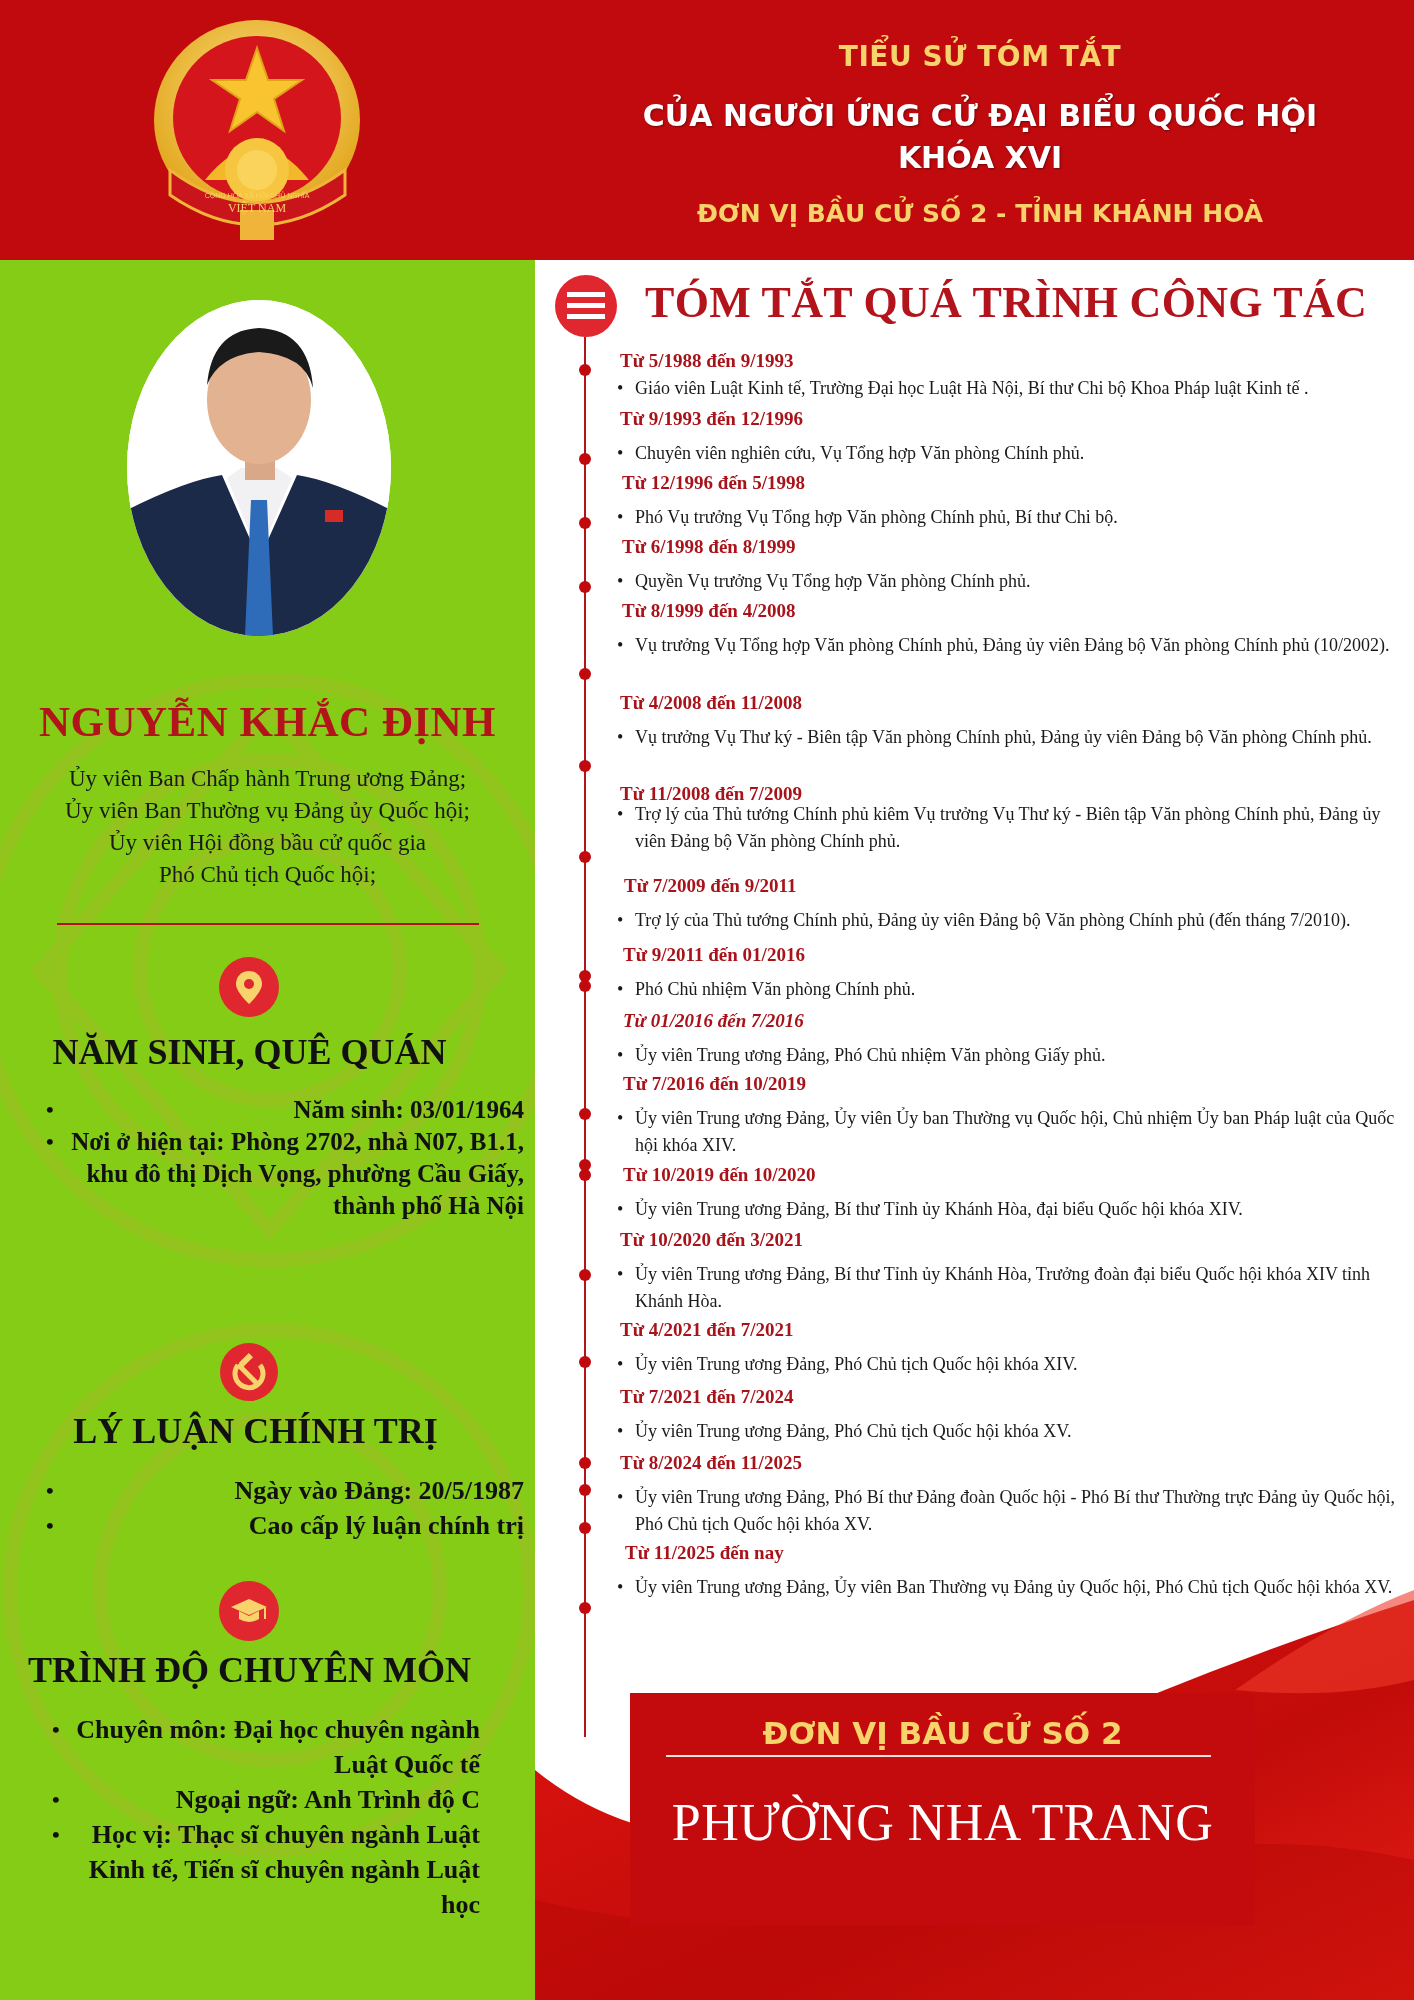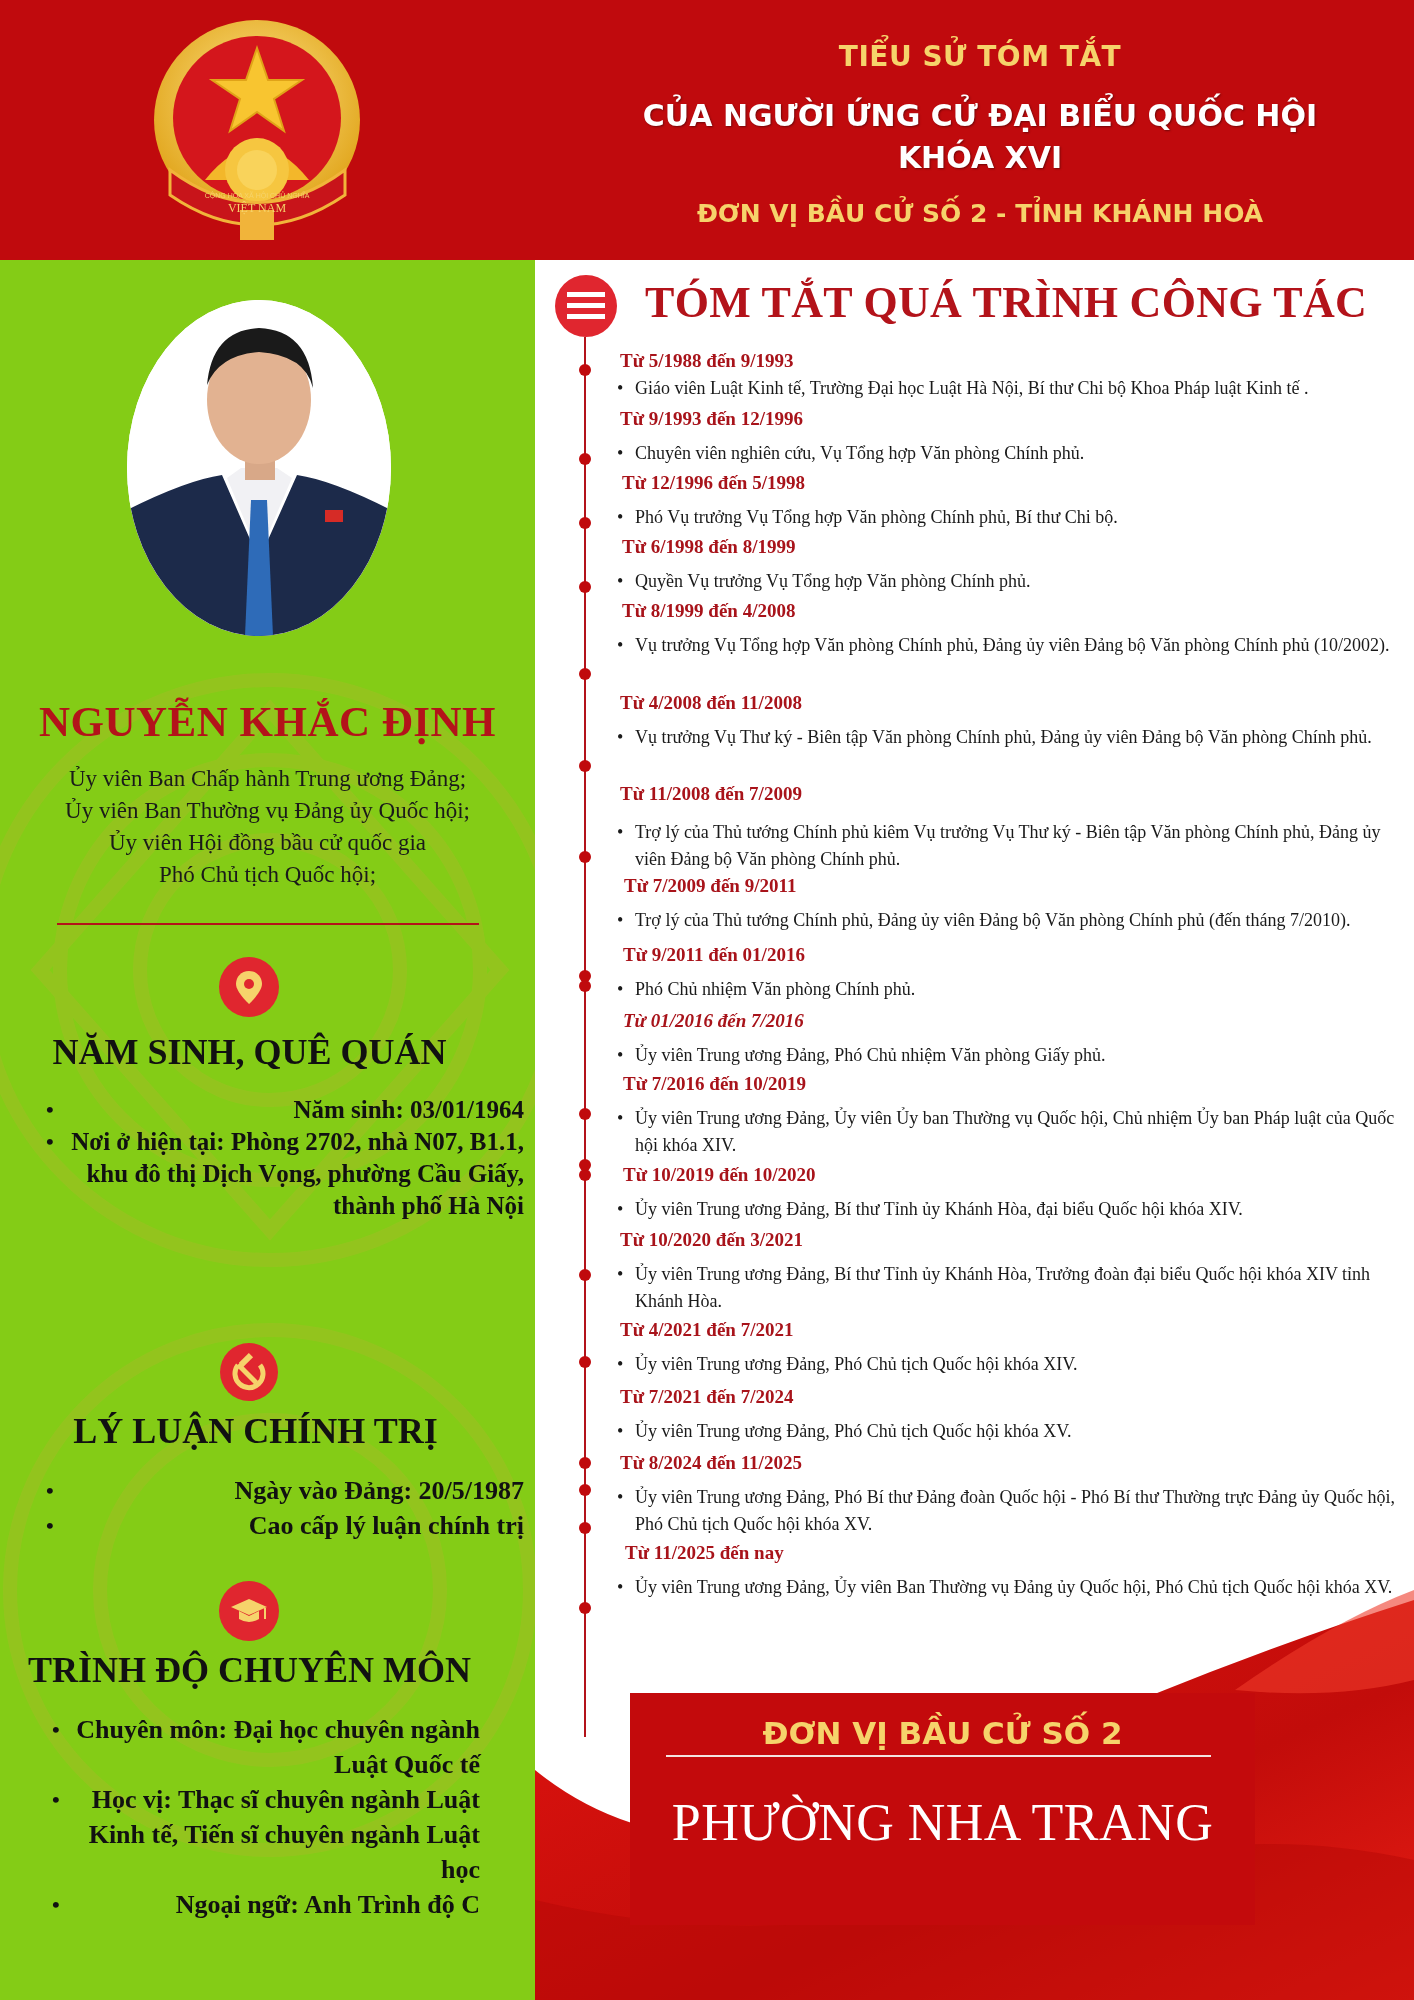--- a/index.html
+++ b/index.html
@@ -158,22 +158,22 @@
   <div class="sec-icon" style="left:219px; top:1321px;">
     <svg width="60" height="60" viewBox="0 0 60 60">
       <polygon points="30,18 48,26 30,34 12,26" fill="#f6d36b"></polygon>
       <path d="M20,30 L20,38 Q30,44 40,38 L40,30 L30,35 Z" fill="#f6d36b"></path>
       <path d="M46,27 L46,38" stroke="#f6d36b" stroke-width="2"></path>
     </svg>
   </div>
   <div class="sec-title" style="top:1389px; left:-18px;">TRÌNH ĐỘ CHUYÊN MÔN</div>
   <ul class="sec-list" style="left:50px; top:1452px; width:430px; font-size:26px; line-height:35px;">
     <li>Chuyên môn: Đại học chuyên ngành Luật Quốc tế</li>
+    <li>Ngoại ngữ: Anh Trình độ C</li>
     <li>Học vị: Thạc sĩ chuyên ngành Luật Kinh tế, Tiến sĩ chuyên ngành Luật học</li>
-    <li>Ngoại ngữ: Anh Trình độ C</li>
   </ul>
 </div>
 
 <div class="right">
   <svg class="wave" viewBox="0 0 879 1740" preserveAspectRatio="none">
     <defs>
       <linearGradient id="wv" x1="0" y1="0" x2="1" y2="1">
         <stop offset="0%" stop-color="#e0140f"></stop>
         <stop offset="60%" stop-color="#c20c0a"></stop>
         <stop offset="100%" stop-color="#e81e14"></stop>
@@ -219,21 +219,21 @@
       <div class="tl-desc" style="top:32px;">Vụ trưởng Vụ Tổng hợp Văn phòng Chính phủ, Đảng ủy viên Đảng bộ Văn phòng Chính phủ (10/2002).</div>
     </div>
     <div class="tl-item" style="top:342px;">
       <div class="tl-dot" style="top:68px;"></div>
       <div class="tl-period" style="top:0px;">Từ 4/2008 đến 11/2008</div>
       <div class="tl-desc" style="top:32px;">Vụ trưởng Vụ Thư ký - Biên tập Văn phòng Chính phủ, Đảng ủy viên Đảng bộ Văn phòng Chính phủ.</div>
     </div>
     <div class="tl-item" style="top:433px;">
       <div class="tl-dot" style="top:68px;"></div>
       <div class="tl-period" style="top:0px;">Từ 11/2008 đến 7/2009</div>
-      <div class="tl-desc" style="top:36px;">Trợ lý của Thủ tướng Chính phủ kiêm Vụ trưởng Vụ Thư ký - Biên tập Văn phòng Chính phủ, Đảng ủy viên Đảng bộ Văn phòng Chính phủ.</div>
+      <div class="tl-desc" style="top:18px;">Trợ lý của Thủ tướng Chính phủ kiêm Vụ trưởng Vụ Thư ký - Biên tập Văn phòng Chính phủ, Đảng ủy viên Đảng bộ Văn phòng Chính phủ.</div>
     </div>
     <div class="tl-item" style="top:525px;">
       <div class="tl-dot" style="top:95px;"></div>
       <div class="tl-period" style="top:0px; left:89px;">Từ 7/2009 đến 9/2011</div>
       <div class="tl-desc" style="top:32px;">Trợ lý của Thủ tướng Chính phủ, Đảng ủy viên Đảng bộ Văn phòng Chính phủ (đến tháng 7/2010).</div>
     </div>
     <div class="tl-item" style="top:594px;">
       <div class="tl-dot" style="top:36px;"></div>
       <div class="tl-period" style="top:0px; left:88px;">Từ 9/2011 đến 01/2016</div>
       <div class="tl-desc" style="top:32px;">Phó Chủ nhiệm Văn phòng Chính phủ.</div>

